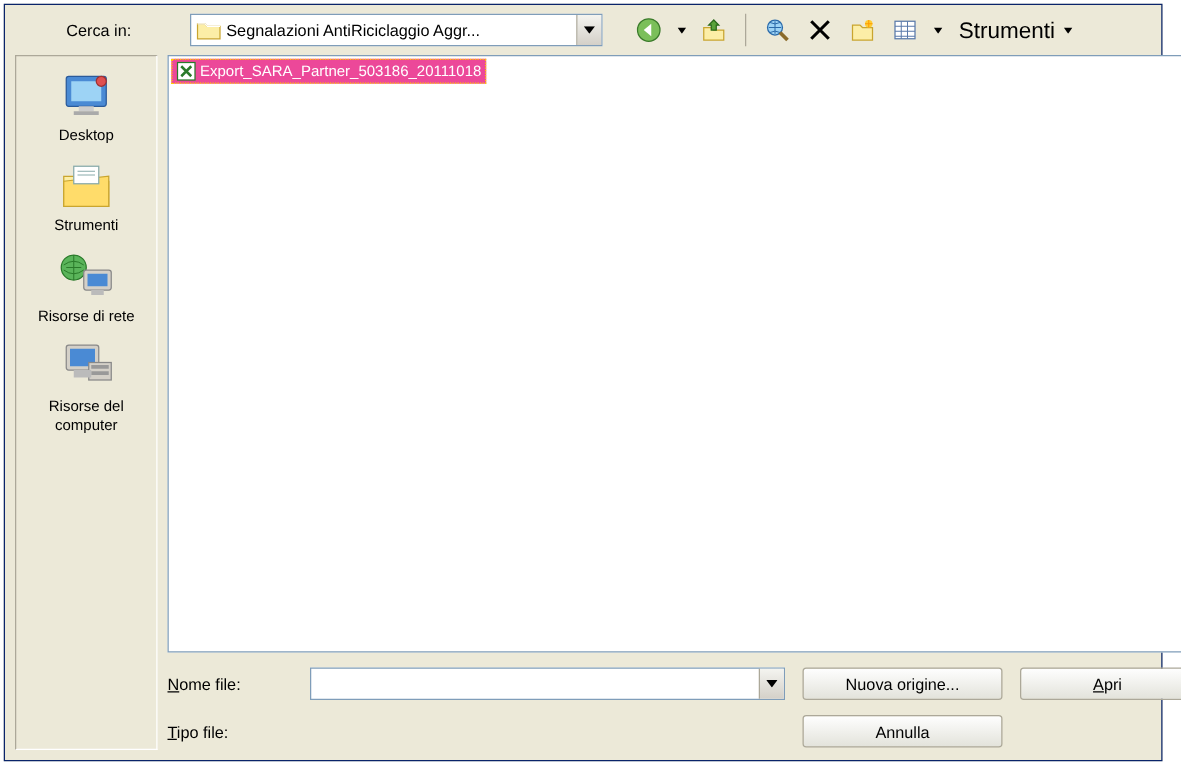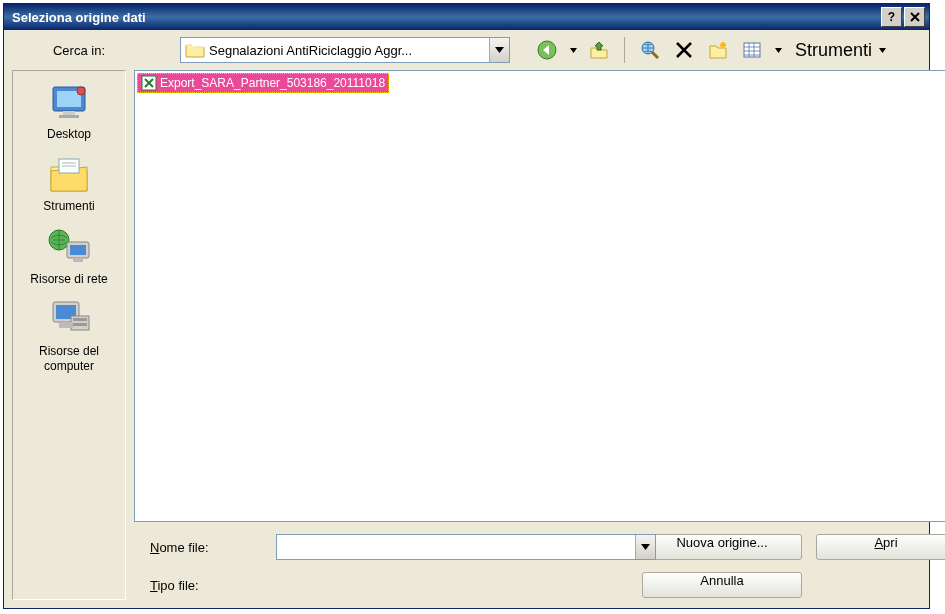--- a/index.html
+++ b/index.html
@@ -58,21 +58,20 @@
   text-align: center;
   font-size: 13px;
 }
 .combo {
   display: flex;
   align-items: center;
   height: 26px;
   background: #fff;
   border: 1px solid #7f9db9;
   position: relative;
-  margin-left: 28px;
 }
 .combo-lookin { width: 330px; }
 .combo .folder-ico {
   width: 20px; height: 18px;
   margin: 0 4px;
 }
 .combo .combo-text {
   flex: 1;
   font-size: 13px;
   white-space: nowrap;
@@ -143,49 +142,40 @@
 }
 .file-item .ficon { width:16px; height:16px; margin-right:3px; }
 .bottom {
   padding-top:10px;
   display:grid;
   grid-template-columns: 100px 380px 1fr 140px;
   grid-template-rows: 30px 30px;
   gap:8px 14px;
   align-items:center;
 }
-.flabel { font-size:13px;margin-left:16px; }
+.flabel { font-size:13px; }
 .flabel .ul { text-decoration: underline; }
 .combo-filename, .combo-filetype { width:100%; }
 .btn {
   height:26px;
   background:linear-gradient(#fefefe,#e3e3db);
   border:1px solid #aca899;
   border-radius:3px;
   font-size:13px;
   cursor:pointer;
-  display:flex; align-items:flex-start; justify-content:center;
+  display:flex; align-items:center; justify-content:center;
 }
 .btn .ul { text-decoration:underline; }
 svg { display:block; }
 </style>
 </head>
 <body>
 
 <div class="dialog">
 
-  <div class="titlebar">
-    <span class="title">Seleziona origine dati</span>
-    <div class="winbtn">?</div>
-    <div class="winbtn">
-      <svg width="10" height="10" viewBox="0 0 10 10">
-          <path d="M1 1 L9 9 M9 1 L1 9" stroke="#000" stroke-width="2"></path>
-        </svg>
-    </div>
-  </div>
 
   <div class="toolbar">
     <div class="lbl-lookin">Cerca in:</div>
     <div class="combo combo-lookin">
       <span class="folder-ico">
         <svg width="20" height="18" viewBox="0 0 20 18">
             <path d="M1 4 h6 l2 2 h10 v10 h-18 z" fill="#fceea7" stroke="#c9a52f"></path>
             <path d="M1 4 h6 l2 2 h10" fill="none" stroke="#fff"></path>
           </svg>
       </span>

